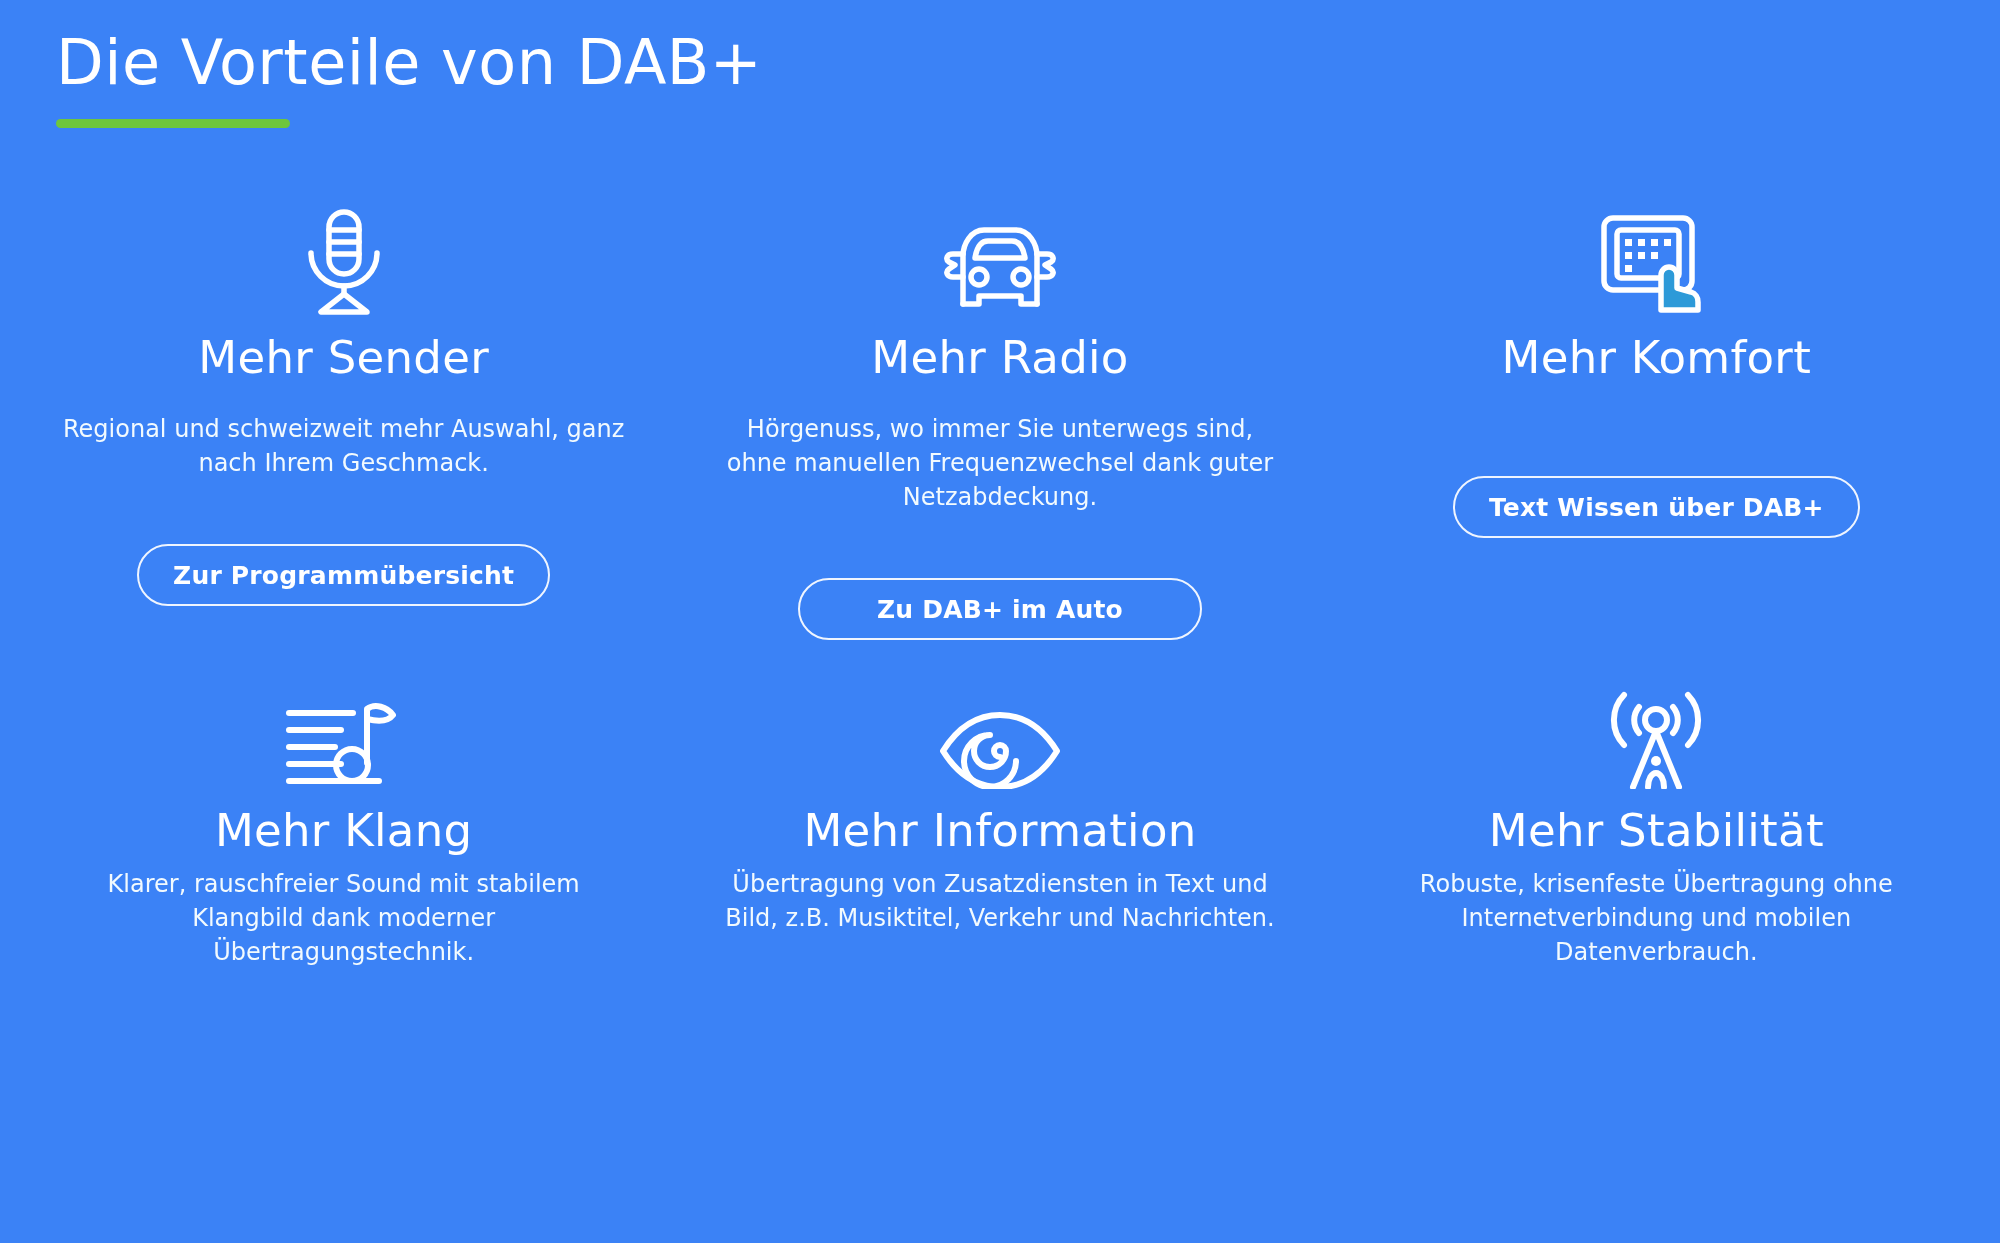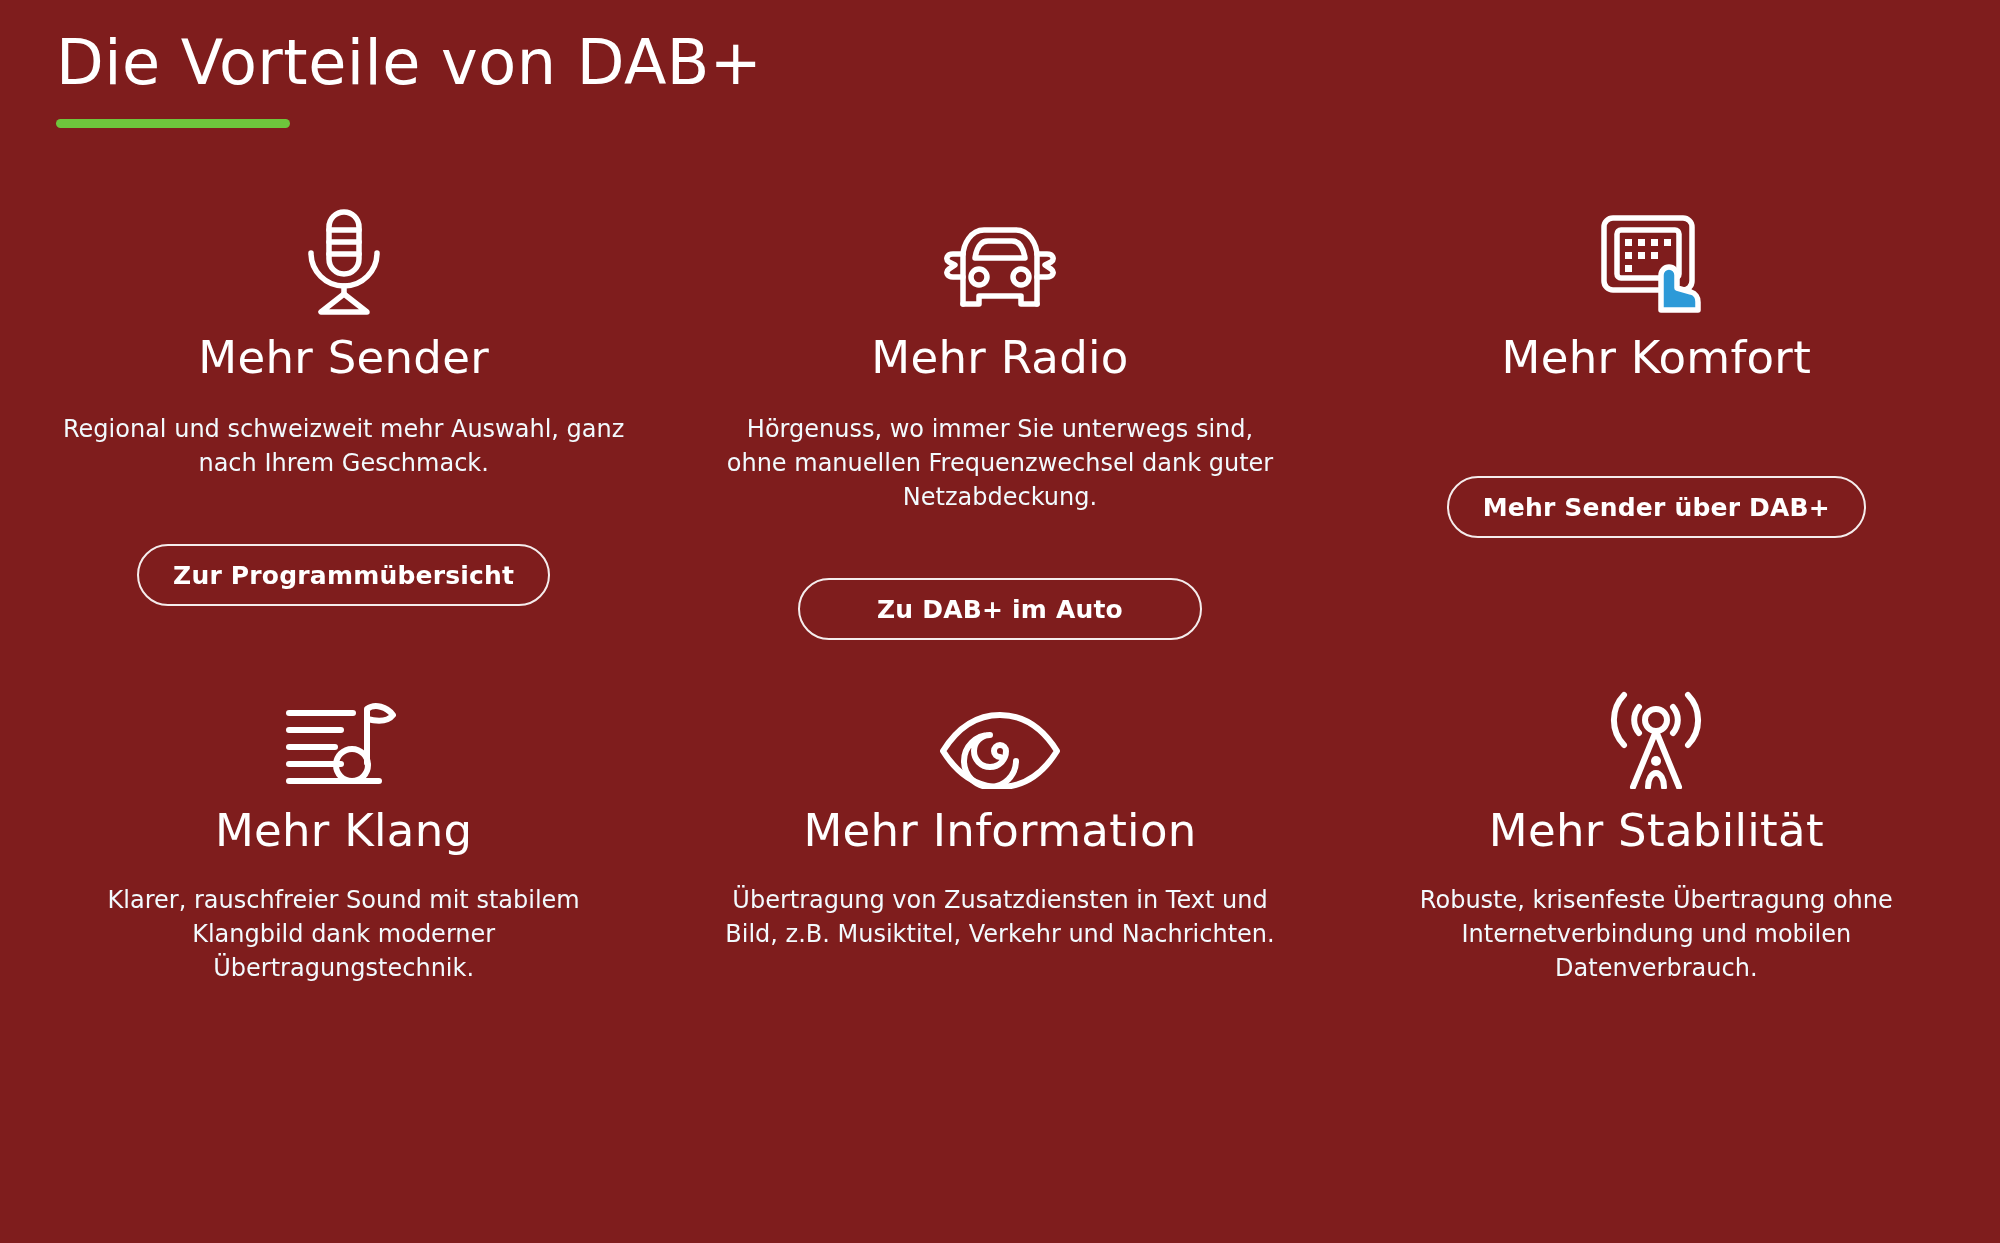--- a/index.html
+++ b/index.html
@@ -15,21 +15,21 @@
     background: #2d9ad8;
     font-family: "Liberation Sans", sans-serif;
     color: #ffffff;
     -webkit-font-smoothing: antialiased;
   }
 
   .page {
     position: relative;
     width: 2000px;
     height: 1243px;
-    background: #7f1d1d;
+    background: #3b82f6;
     padding: 0;
   }
 
   
   .header {
     padding: 28px 0 0 56px;
   }
 
   .page-title {
     font-size: 62px;
@@ -120,21 +120,21 @@
     color: #ffffff;
     font-size: 25px;
     font-weight: bold;
     letter-spacing: 0.2px;
     cursor: pointer;
     font-family: "DejaVu Sans", "Liberation Sans", sans-serif;
     white-space: nowrap;
     margin-top: 28px;
   }
 
-  .row-2 .benefit-title { margin-bottom: 26px; }
+  .row-2 .benefit-title { margin-bottom: 10px; }
 </style>
 </head>
 <body>
 
 <div class="page">
 
   <div class="header">
     <h1 class="page-title">Die Vorteile von DAB+</h1>
     <div class="title-underline"></div>
   </div>
@@ -192,21 +192,21 @@
             <rect x="27" y="40" width="7" height="7"></rect>
             <rect x="40" y="40" width="7" height="7"></rect>
             <rect x="53" y="40" width="7" height="7"></rect>
             <rect x="27" y="53" width="7" height="7"></rect>
           </g>
           <path d="M63 98 L63 63 a8 8 0 0 1 16 0 L79 76 L93 80 a10 10 0 0 1 7 10 L100 98 Z" fill="#2d9ad8"></path>
         </svg>
       </div>
       <div class="benefit-title">Mehr Komfort</div>
       <div class="benefit-cta-wrap">
-        <button class="benefit-cta">Mehr Sender über DAB+</button>
+        <button class="benefit-cta">Text Wissen über DAB+</button>
       </div>
     </div>
 
     <div class="benefit-card row-2">
       <div class="benefit-icon">
         <svg width="122" height="92" viewBox="0 0 122 92" fill="none" stroke="#ffffff" stroke-width="6" stroke-linecap="round" stroke-linejoin="round">
           <line x1="6" y1="16" x2="70" y2="16"></line>
           <line x1="6" y1="33" x2="58" y2="33"></line>
           <line x1="6" y1="50" x2="52" y2="50"></line>
           <line x1="6" y1="67" x2="58" y2="67"></line>

